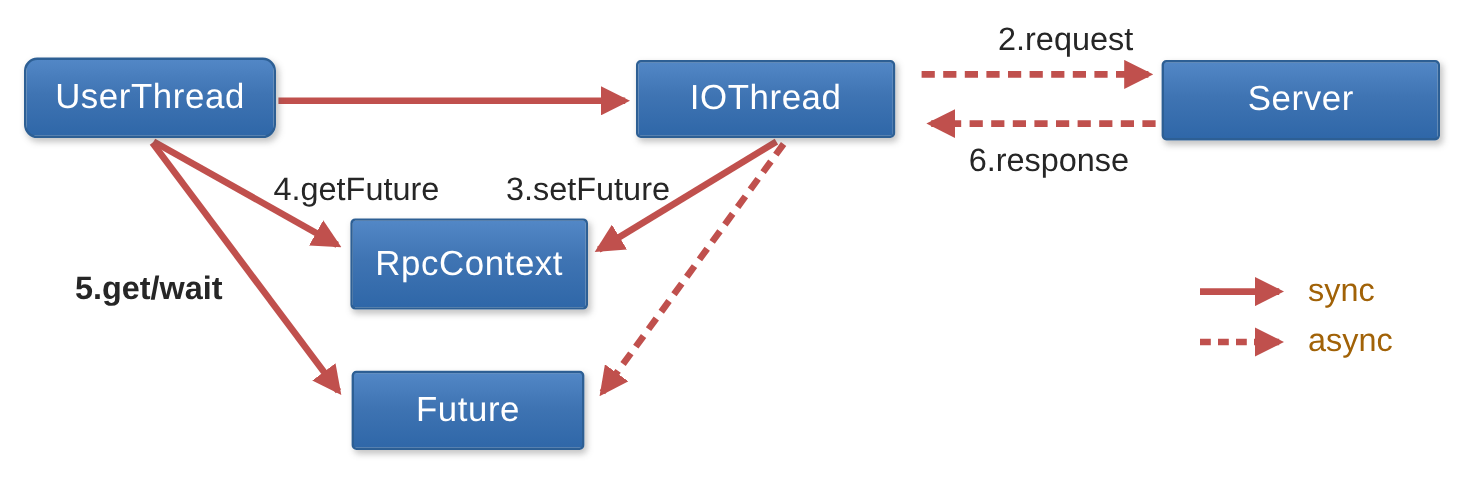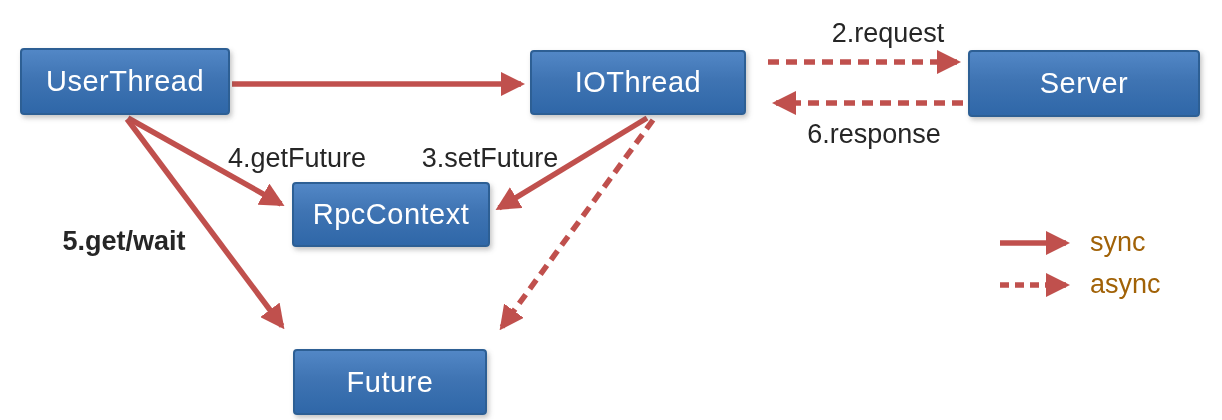--- a/index.html
+++ b/index.html
@@ -73,37 +73,37 @@
     <line x1="128" y1="118" x2="281" y2="204" stroke="#c0504d" stroke-width="5.5" marker-end="url(#ah)"></line>
 
     <line x1="127" y1="119" x2="282" y2="326" stroke="#c0504d" stroke-width="5.5" marker-end="url(#ah)"></line>
 
     <line x1="653" y1="120" x2="502" y2="327" stroke="#c0504d" stroke-width="5.5" stroke-dasharray="11 7" marker-end="url(#ah)"></line>
 
     <line x1="1000" y1="243" x2="1066" y2="243" stroke="#c0504d" stroke-width="5.5" marker-end="url(#ah)"></line>
     <line x1="1000" y1="285" x2="1066" y2="285" stroke="#c0504d" stroke-width="5.5" stroke-dasharray="9 6" marker-end="url(#ah)"></line>
   </svg>
 
-  <div class="node" style="left:20px; top:48px; width:210px; height:67px;">
+  <div class="node" style="left:20px; top:48px; width:210px; height:67px;border-radius:11px;">
     <span>UserThread</span>
   </div>
 
   <div class="node" style="left:530px; top:50px; width:216px; height:65px;">
     <span>IOThread</span>
   </div>
 
   <div class="node" style="left:968px; top:50px; width:232px; height:67px;align-items:center;">
     <span>Server</span>
   </div>
 
-  <div class="node" style="left:292px; top:182px; width:198px; height:65px;">
+  <div class="node" style="left:292px; top:182px; width:198px; height:76px;">
     <span>RpcContext</span>
   </div>
 
-  <div class="node" style="left:293px; top:309px; width:194px; height:66px;margin-top:40px;">
+  <div class="node" style="left:293px; top:309px; width:194px; height:66px;">
     <span>Future</span>
   </div>
 
 
   <div class="edge-label" style="left:861px; top:33px;margin-left:27px;">2.request</div>
 
   <div class="edge-label" style="left:490px; top:158px;">3.setFuture</div>
 
   <div class="edge-label" style="left:297px; top:158px;">4.getFuture</div>
 

